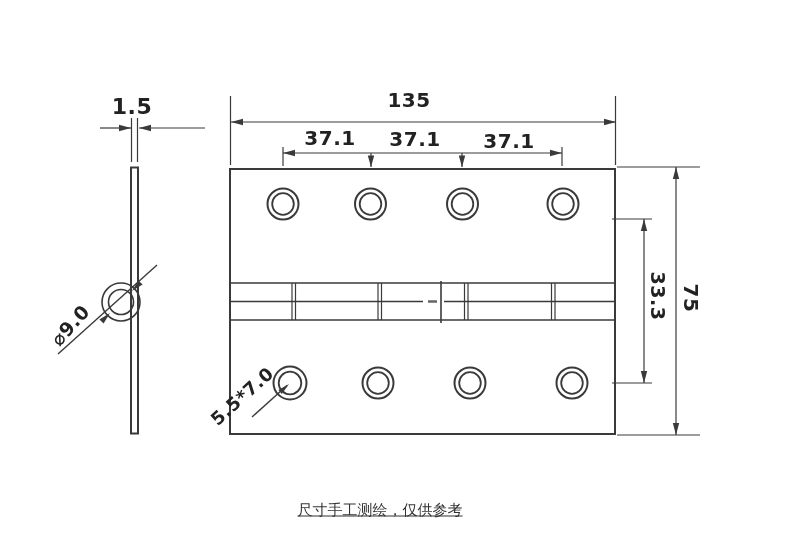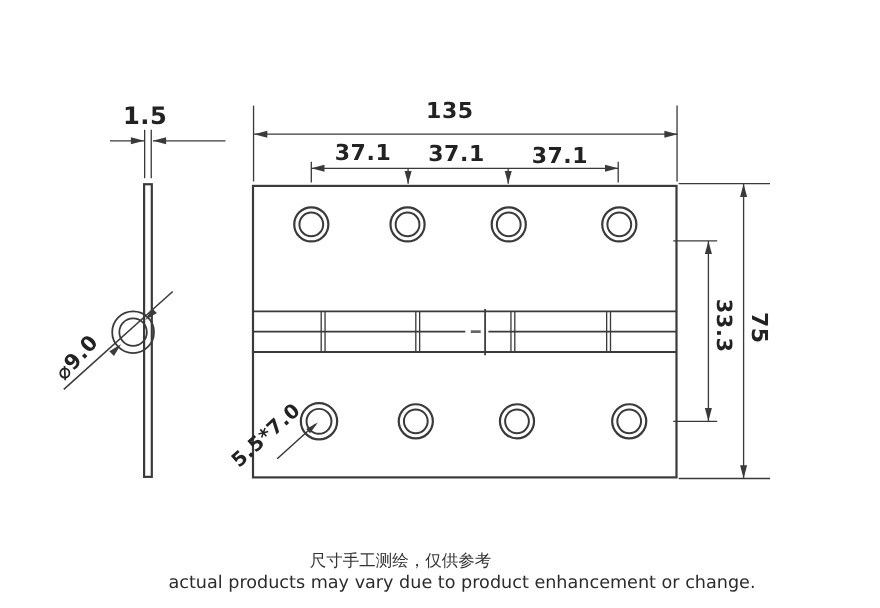--- a/index.html
+++ b/index.html
@@ -165,16 +165,15 @@
   <div class="label lbl-20" style="left:509px;top:141px;">37.1</div>
 
   <div class="label lbl-19 rot-cw" style="left:658px;top:296px;">33.3</div>
 
   <div class="label lbl-20 rot-cw" style="left:691px;top:298px;">75</div>
 
   <div class="label lbl-19 rot-d48" style="left:70px;top:325px;">⌀9.0</div>
 
   <div class="label lbl-18 rot-d42" style="left:242px;top:396px;">5.5*7.0</div>
 
-  <div class="note note-cn" style="left:364px;top:510px;">尺寸手工测绘，仅供参考</div>
-  <div class="note note-en" style="left:420px;top:529px;">actual products may vary due to product enhancement or change.</div>
+  <div class="note note-cn" style="left:380px;top:510px;text-decoration:underline;">尺寸手工测绘，仅供参考</div>
 
 </div>
 
 </body></html>

